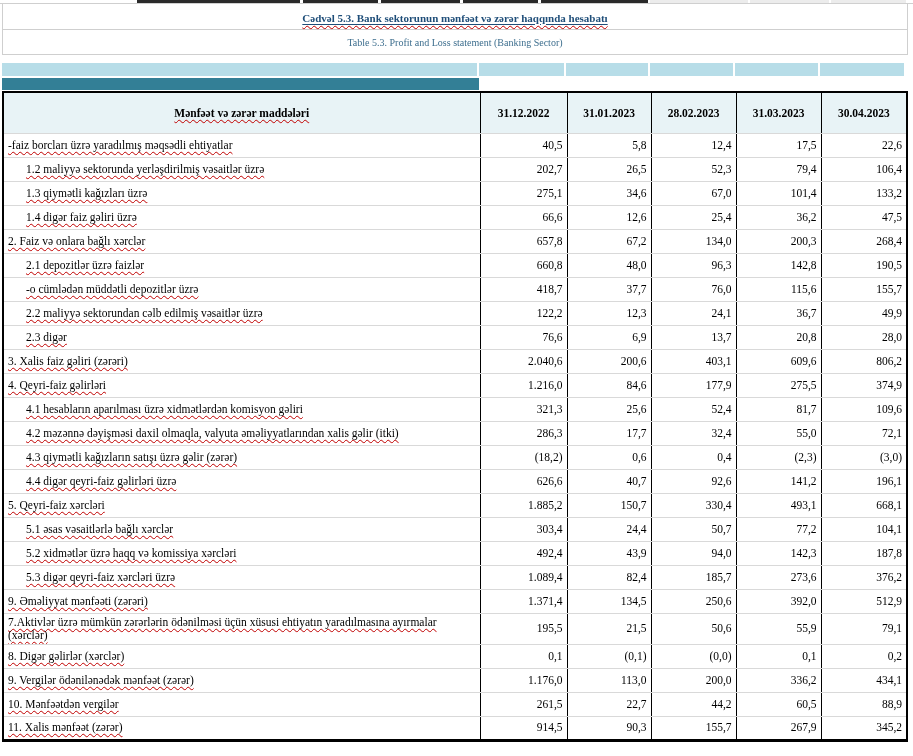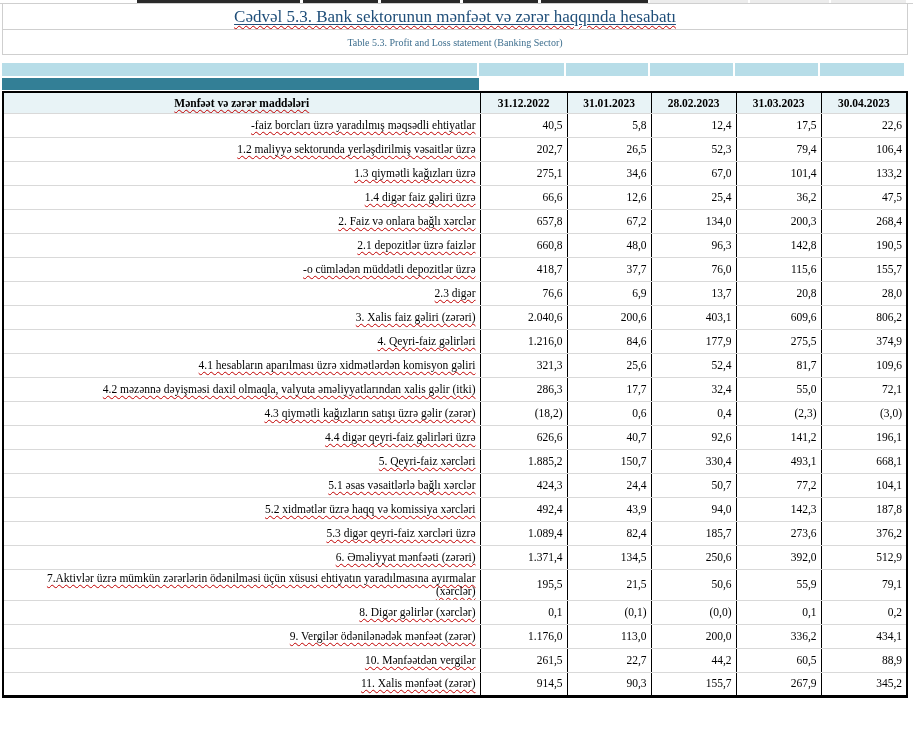--- a/index.html
+++ b/index.html
@@ -24,46 +24,46 @@
   .remnant .seg{position:absolute;top:0;height:3px;background:#2a2a2a;}
   .remnant .cell{position:absolute;top:0;height:3px;background:#ececec;border-left:1px solid #ffffff;}
   
   .title-box{width:906px;margin-left:2px;border-left:1px solid var(--line-gray);border-right:1px solid var(--line-gray);}
   .title-row{height:26px;display:flex;align-items:center;justify-content:center;border-bottom:1px solid var(--line-gray);}
   .spell-wrap{
     text-decoration:underline;text-decoration-style:wavy;text-decoration-color:var(--spell-red);
     text-decoration-thickness:1px;text-underline-offset:3px;
   }
   .page-title{
-    color:var(--title-color);font-weight:normal;font-size:17px;
+    color:var(--title-color);font-weight:bold;font-size:11px;
     text-decoration:underline;text-decoration-thickness:1px;text-underline-offset:2px;
   }
   .subtitle-row{height:25px;display:flex;align-items:center;justify-content:center;border-bottom:1px solid var(--line-gray);}
   .page-subtitle{color:var(--subtitle-color);font-size:10px;}
   
   .band-row{margin:8px 0 0 2px;width:904px;height:13px;display:flex;gap:2px;}
   .band-row .bcell{background:var(--band-light);height:13px;}
   .b0{width:475px;}.b1{width:85px;}.b2{width:82px;}.b3{width:83px;}.b4{width:83px;}.b5{width:84px;}
   .teal-band{margin:2px 0 1px 2px;width:477px;height:12px;background:var(--band-teal);}
   
   table.pl{
     margin-left:2px;width:904px;border-collapse:collapse;table-layout:fixed;
     border:2px solid #000;border-bottom-width:3px;
   }
   table.pl th,table.pl td{border-left:1px solid #000;overflow:hidden;}
   table.pl th{
-    background:var(--header-bg);height:21px;font-size:11.5px;font-weight:bold;
+    background:var(--header-bg);height:41px;font-size:11.5px;font-weight:bold;
     text-align:center;vertical-align:middle;border-bottom:1px solid var(--grid-gray);
   }
   th.label-head{font-size:12px;}
   table.pl td{
     height:24px;font-size:11.5px;line-height:13px;vertical-align:middle;
     border-bottom:1px solid var(--grid-gray);background:#fff;
   }
-  td.lbl{text-align:right;padding:2px 4px 2px 12px;}
+  td.lbl{text-align:left;padding:2px 4px 2px 12px;}
   td.lbl .lbl-text{
     text-decoration:underline;text-decoration-style:wavy;text-decoration-color:var(--spell-red);
     text-decoration-thickness:1px;text-underline-offset:2px;text-decoration-skip-ink:none;
   }
   td.lbl.indent-0{padding-left:4px;}
   td.lbl.indent-1{padding-left:22px;}
   td.val{text-align:right;padding-right:4px;}
   .spellcheck{
     text-decoration:underline;text-decoration-style:wavy;text-decoration-color:var(--spell-red);
     text-decoration-thickness:1px;text-underline-offset:2px;text-decoration-skip-ink:none;
@@ -178,20 +178,28 @@
 
   <tr>
     <td class="lbl indent-1"><span class="lbl-text">-o cümlədən müddətli depozitlər üzrə</span></td>
     <td class="val">418,7</td>
     <td class="val">37,7</td>
     <td class="val">76,0</td>
     <td class="val">115,6</td>
     <td class="val">155,7</td>
   </tr>
 
+  <tr>
+    <td class="lbl indent-1"><span class="lbl-text">2.2 maliyyə sektorundan cəlb edilmiş vəsaitlər üzrə</span></td>
+    <td class="val">122,2</td>
+    <td class="val">12,3</td>
+    <td class="val">24,1</td>
+    <td class="val">36,7</td>
+    <td class="val">49,9</td>
+  </tr>
 
   <tr>
     <td class="lbl indent-1"><span class="lbl-text">2.3 digər</span></td>
     <td class="val">76,6</td>
     <td class="val">6,9</td>
     <td class="val">13,7</td>
     <td class="val">20,8</td>
     <td class="val">28,0</td>
   </tr>
 
@@ -253,21 +261,21 @@
     <td class="lbl indent-0"><span class="lbl-text">5. Qeyri-faiz xərcləri</span></td>
     <td class="val">1.885,2</td>
     <td class="val">150,7</td>
     <td class="val">330,4</td>
     <td class="val">493,1</td>
     <td class="val">668,1</td>
   </tr>
 
   <tr>
     <td class="lbl indent-1"><span class="lbl-text">5.1 əsas vəsaitlərlə bağlı xərclər</span></td>
-    <td class="val">424,3</td>
+    <td class="val">303,4</td>
     <td class="val">24,4</td>
     <td class="val">50,7</td>
     <td class="val">77,2</td>
     <td class="val">104,1</td>
   </tr>
 
   <tr>
     <td class="lbl indent-1"><span class="lbl-text">5.2 xidmətlər üzrə haqq və komissiya xərcləri</span></td>
     <td class="val">492,4</td>
     <td class="val">43,9</td>
@@ -279,21 +287,21 @@
   <tr>
     <td class="lbl indent-1"><span class="lbl-text">5.3 digər qeyri-faiz xərcləri üzrə</span></td>
     <td class="val">1.089,4</td>
     <td class="val">82,4</td>
     <td class="val">185,7</td>
     <td class="val">273,6</td>
     <td class="val">376,2</td>
   </tr>
 
   <tr>
-    <td class="lbl indent-0"><span class="lbl-text">6. Əməliyyat mənfəəti (zərəri)</span></td>
+    <td class="lbl indent-0"><span class="lbl-text">9. Əməliyyat mənfəəti (zərəri)</span></td>
     <td class="val">1.371,4</td>
     <td class="val">134,5</td>
     <td class="val">250,6</td>
     <td class="val">392,0</td>
     <td class="val">512,9</td>
   </tr>
 
   <tr>
     <td class="lbl indent-0"><span class="lbl-text">7.Aktivlər üzrə mümkün zərərlərin ödənilməsi üçün xüsusi ehtiyatın yaradılmasına ayırmalar (xərclər)</span></td>
     <td class="val">195,5</td>

